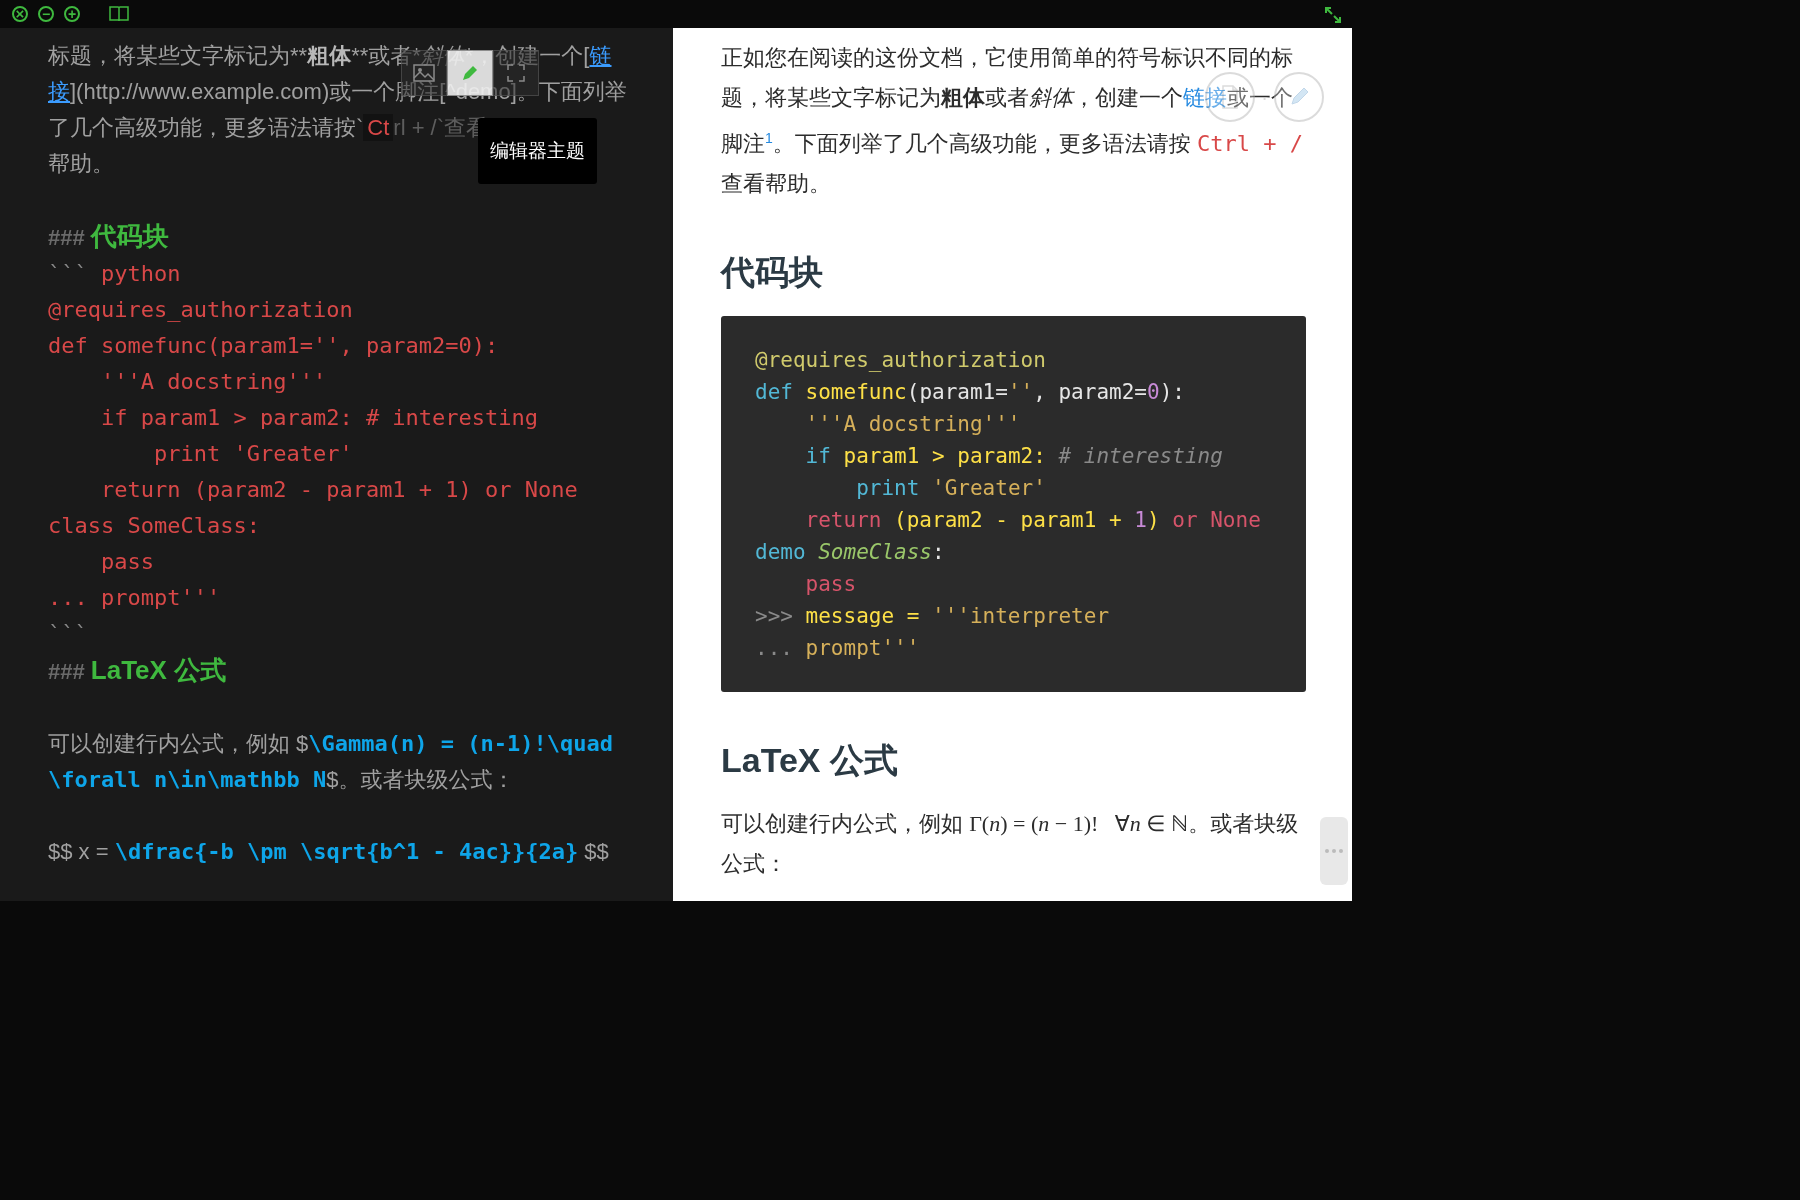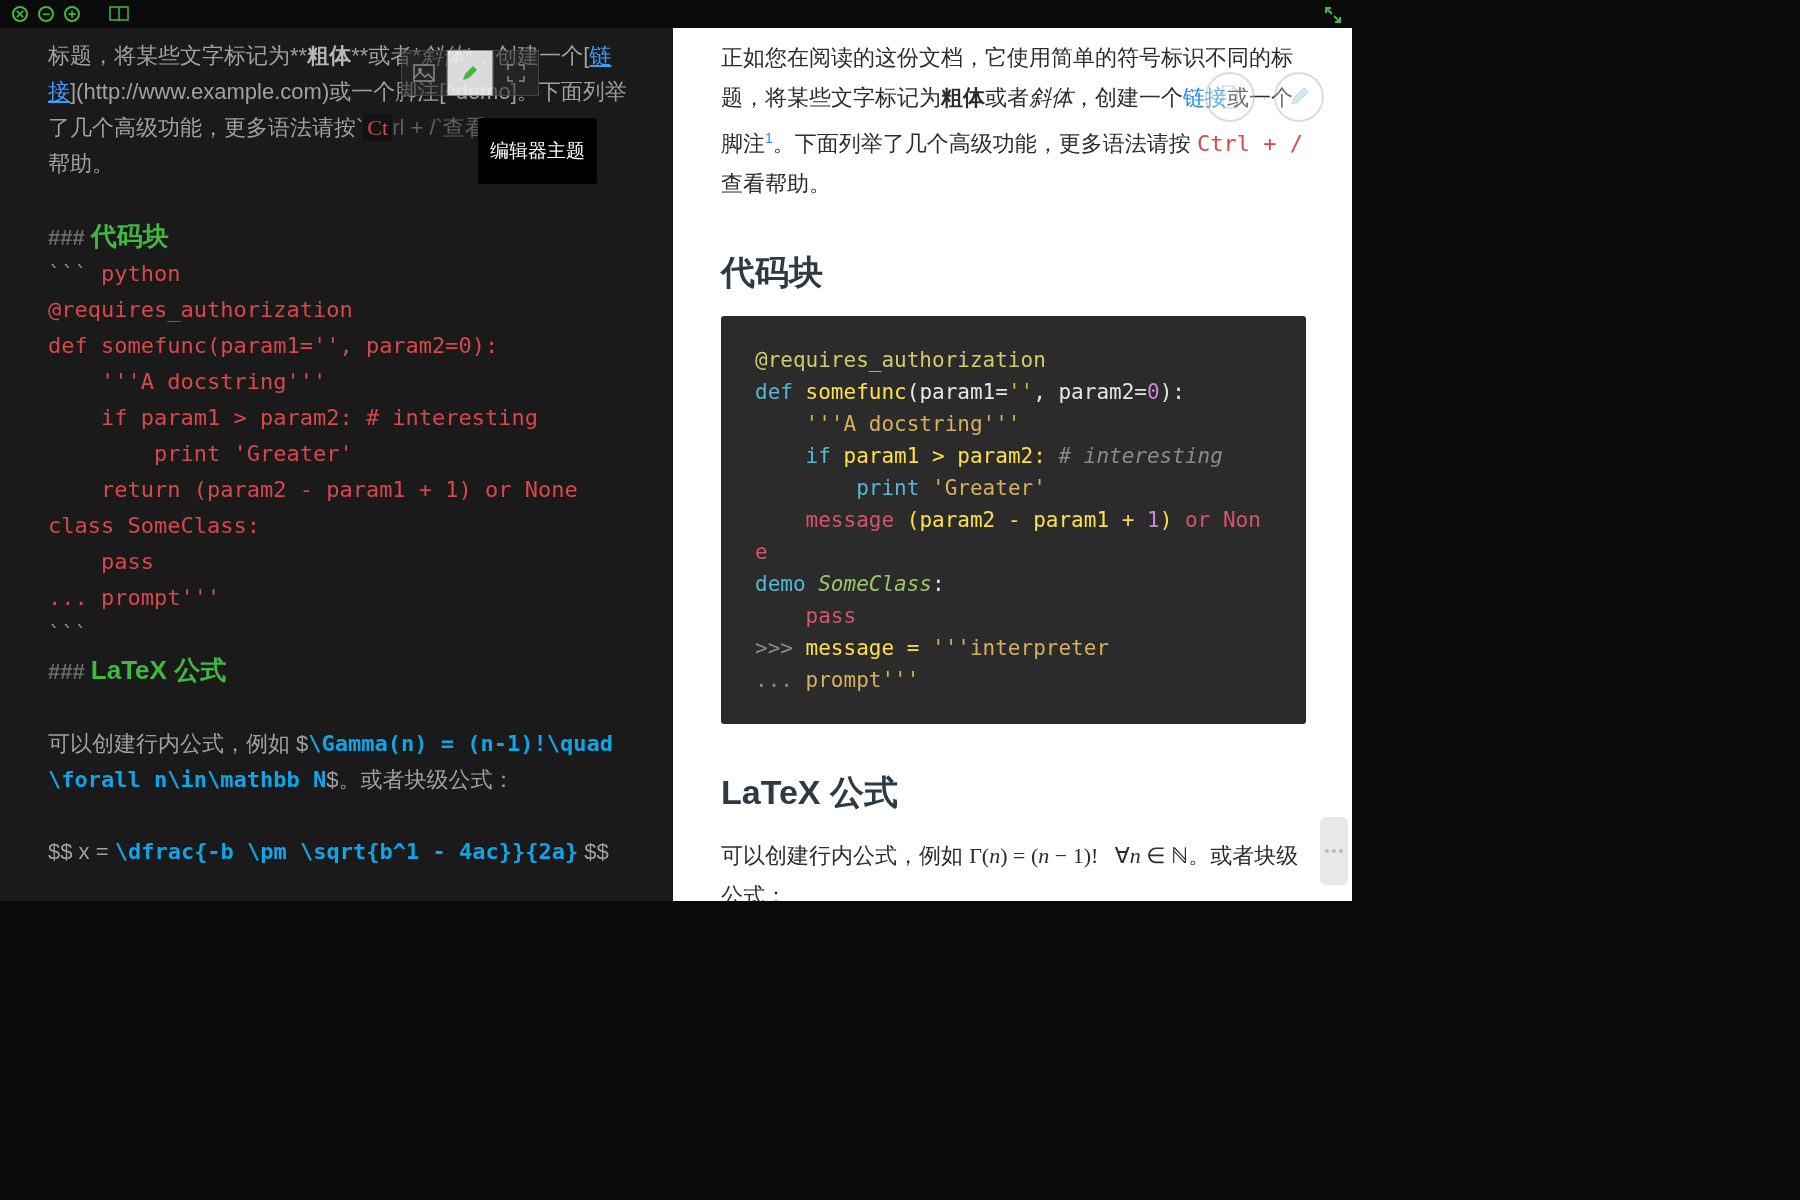--- a/index.html
+++ b/index.html
@@ -80,21 +80,21 @@
     position:absolute; top:118px; left:478px;
     background:#000; color:#fff; padding:20px 12px; font-size:19px;
     border-radius:3px; z-index:41;
     white-space:nowrap;
   }
   
   .ed { word-break: break-all; }
   .ed-bold { color:#b8b8b8; font-weight:bold; }
   .ed-italic { color:#9a9a9a; font-style:italic; }
   .ed-link { color:#3b9cff; text-decoration:underline; }
-  .ed-code-inline-blk { color:#d84848; font-family: Liberation Serif, serif; background:rgba(0,0,0,0.3); padding:1px 4px;}
+  .ed-code-inline-blk { color:#d84848; font-family: Liberation Sans, sans-serif; background:rgba(0,0,0,0.3); padding:1px 4px;}
   .ed-h3-marks { color:#6a6a6a; font-weight:bold;}
   .ed-h3 { color:#3fb93f; font-size:26px; font-weight:bold; }
   .ed-fence { color:#8a8a8a; font-family:Menlo,monospace;}
   .ed-lang { color:#d84848; font-family:Menlo,monospace;}
   .ed-codeblock { font-family: Menlo, monospace; color:#d84848; white-space:pre; display:block; }
   .ed-latex { color:#0ea5e9; font-family: Menlo, monospace; font-weight: bold;}
   
   .pv-link { color:#2489e0; text-decoration:none; }
   .pv-sup { color:#2489e0; font-size:14px; vertical-align:super;}
   .pv-kbd { color:#d84848; font-family:Menlo,monospace; }
@@ -212,21 +212,21 @@
       <span>正如您在阅读的这份文档，它使用简单的符号标识不同的标题，将某些文字标记为</span><b>粗体</b><span>或者</span><i>斜体</i><span>，创建一个</span><a class="pv-link" href="#">链接</a><span>或一个脚注</span><sup class="pv-sup">1</sup><span>。下面列举了几个高级功能，更多语法请按 </span><span class="pv-kbd">Ctrl + /</span><span> 查看帮助。</span>
     </p>
 
     <h3 class="pv-h3">代码块</h3>
 
     <div class="pv-codeblock"><span class="tok-dec">@requires_authorization</span>
 <span class="tok-kw">def</span><span class="tok-fn"> somefunc</span><span class="tok-punc">(param1=</span><span class="tok-str">''</span><span class="tok-punc">, param2=</span><span class="tok-num">0</span><span class="tok-punc">):</span>
 <span class="tok-str">    '''A docstring'''</span>
 <span class="tok-kw">    if</span><span class="tok-fn"> param1 &gt; param2: </span><span class="tok-cmt"># interesting</span>
 <span>        </span><span class="tok-kw">print</span><span class="tok-str"> 'Greater'</span>
-<span class="tok-ret">    message</span><span class="tok-fn"> (param2 - param1 + </span><span class="tok-num">1</span><span class="tok-fn">) </span><span class="tok-or">or</span><span> </span><span class="tok-none">None</span>
+<span class="tok-ret">    return</span><span class="tok-fn"> (param2 - param1 + </span><span class="tok-num">1</span><span class="tok-fn">) </span><span class="tok-or">or</span><span> </span><span class="tok-none">None</span>
 <span class="tok-kw">demo</span><span class="tok-cls"> SomeClass</span><span class="tok-punc">:</span>
 <span>    </span><span class="tok-pass">pass</span>
 <span class="tok-prompt">&gt;&gt;&gt;</span><span class="tok-fn"> message = </span><span class="tok-str">'''interpreter</span>
 <span class="tok-prompt">...</span><span class="tok-str"> prompt'''</span></div>
 
     <h3 class="pv-h3">LaTeX 公式</h3>
 
     <p>
       <span>可以创建行内公式，例如 </span><span class="pv-math">Γ(<i>n</i>) = (<i>n</i> − 1)!&nbsp;&nbsp;&nbsp;∀<i>n</i> ∈ <span class="pv-bbold">ℕ</span></span><span>。或者块级公式：</span>
     </p>

